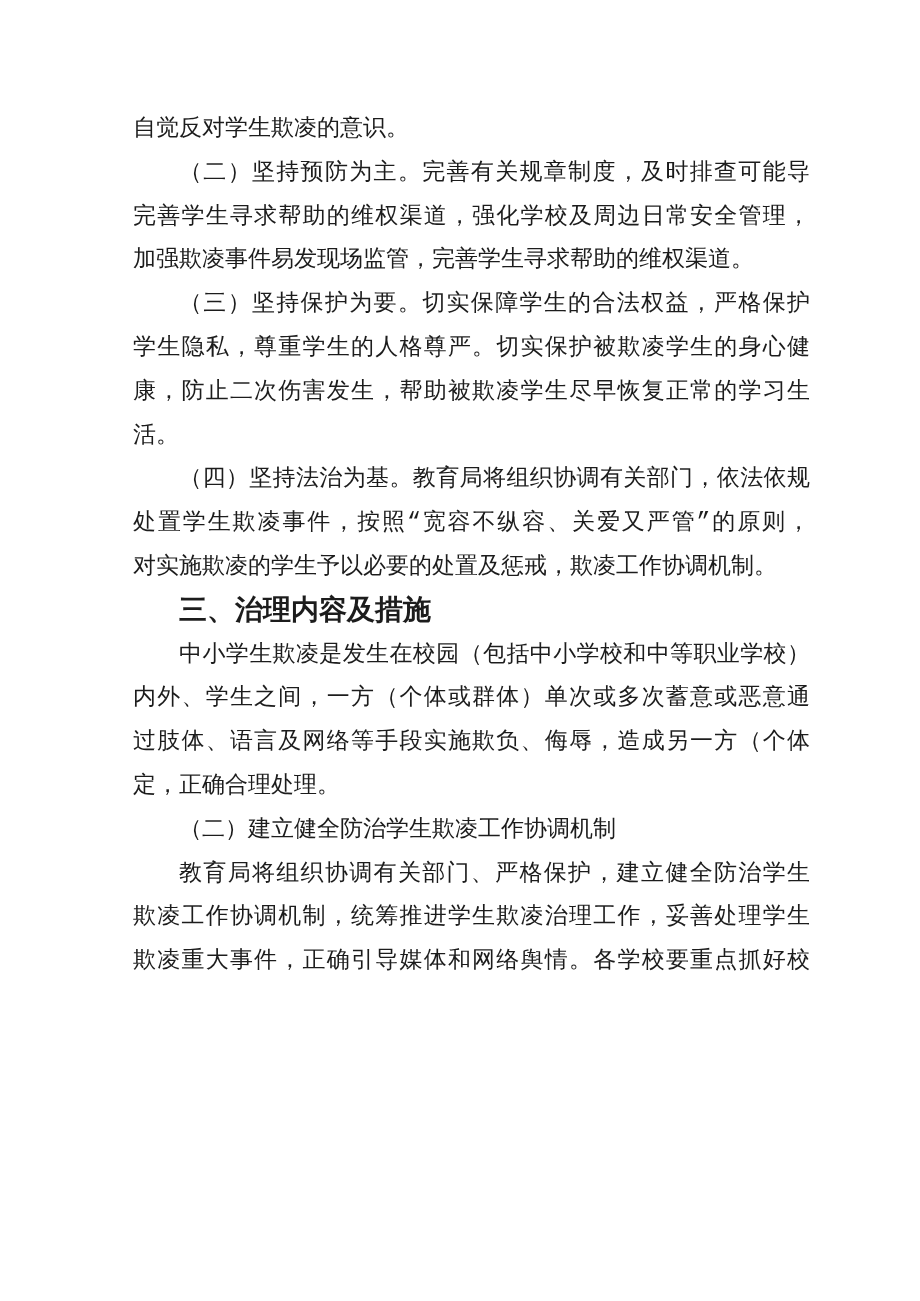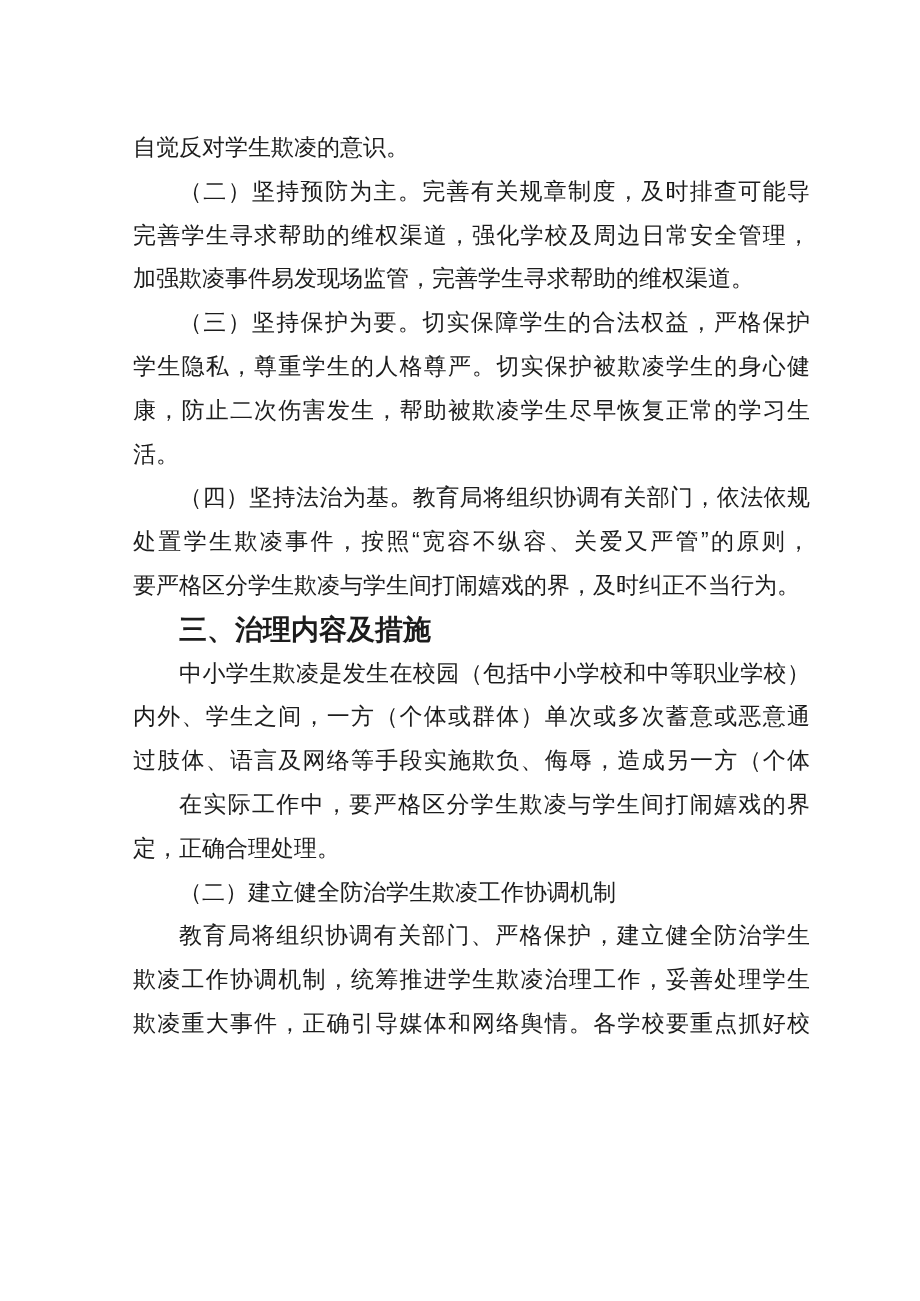--- a/index.html
+++ b/index.html
@@ -10,23 +10,23 @@
   .page {
     position: relative;
     width: 920px;
     height: 1301px;
     background: var(--paper, #ffffff);
     overflow: hidden;
   }
   .textblock {
     position: absolute;
     left: 133px;
-    top: 126px;
+    top: 108px;
     width: 677px;
-    font-family: Liberation Sans, sans-serif;
+    font-family: Liberation Mono, monospace;
     font-size: 23px;
     line-height: 43.8px;
     color: var(--ink, #1c1c1c);
     font-weight: 400;
   }
   .line {
     height: 43.8px;
     text-align: left;
   }
   
@@ -52,25 +52,24 @@
     <div class="line">自觉反对学生欺凌的意识。</div>
     <div class="line just indent">（二）坚持预防为主。完善有关规章制度，及时排查可能导</div>
     <div class="line just">完善学生寻求帮助的维权渠道，强化学校及周边日常安全管理，</div>
     <div class="line">加强欺凌事件易发现场监管，完善学生寻求帮助的维权渠道。</div>
     <div class="line just indent">（三）坚持保护为要。切实保障学生的合法权益，严格保护</div>
     <div class="line just">学生隐私，尊重学生的人格尊严。切实保护被欺凌学生的身心健</div>
     <div class="line just">康，防止二次伤害发生，帮助被欺凌学生尽早恢复正常的学习生</div>
     <div class="line">活。</div>
     <div class="line just indent">（四）坚持法治为基。教育局将组织协调有关部门，依法依规</div>
     <div class="line just">处置学生欺凌事件，按照“宽容不纵容、关爱又严管”的原则，</div>
-    <div class="line">要严格区分学生欺凌与学生间打闹嬉戏的界，及时纠正不当行为。</div>
+    <div class="line">对实施欺凌的学生予以必要的处置及惩戒，欺凌工作协调机制。</div>
     <div class="line heading indent">三、治理内容及措施</div>
     <div class="line just indent">中小学生欺凌是发生在校园（包括中小学校和中等职业学校）</div>
     <div class="line just">内外、学生之间，一方（个体或群体）单次或多次蓄意或恶意通</div>
     <div class="line just">过肢体、语言及网络等手段实施欺负、侮辱，造成另一方（个体</div>
-    <div class="line just indent">在实际工作中，要严格区分学生欺凌与学生间打闹嬉戏的界</div>
     <div class="line">定，正确合理处理。</div>
     <div class="line indent">（二）建立健全防治学生欺凌工作协调机制</div>
     <div class="line just indent">教育局将组织协调有关部门、严格保护，建立健全防治学生</div>
     <div class="line just">欺凌工作协调机制，统筹推进学生欺凌治理工作，妥善处理学生</div>
     <div class="line just">欺凌重大事件，正确引导媒体和网络舆情。各学校要重点抓好校</div>
   </div>
 </div>
 
 </body></html>

